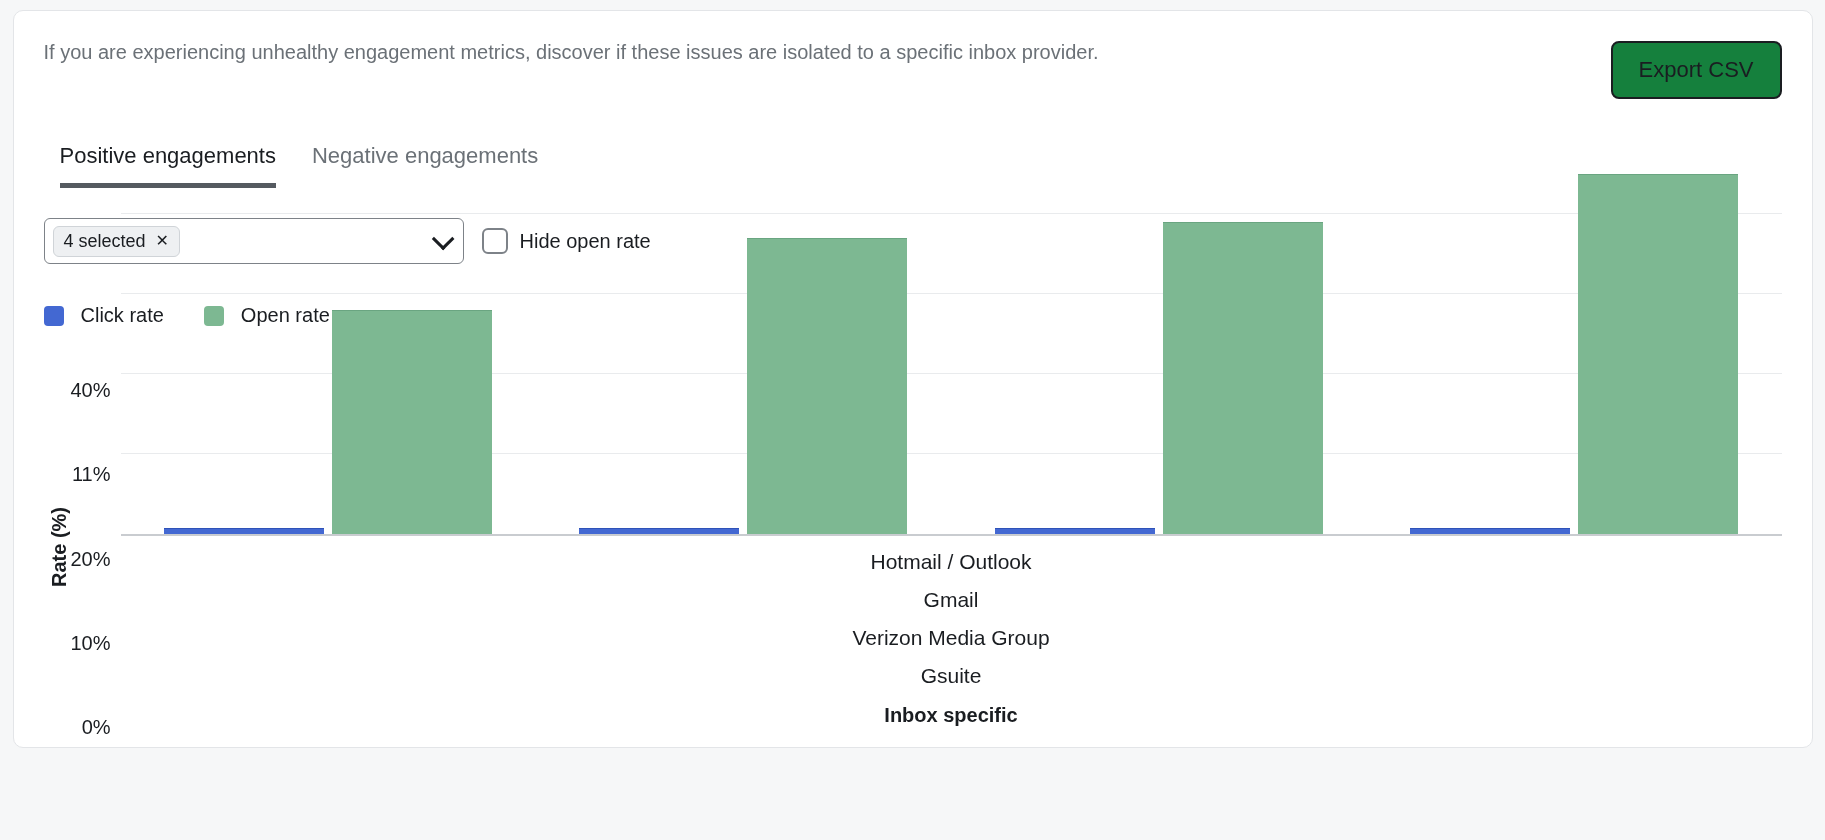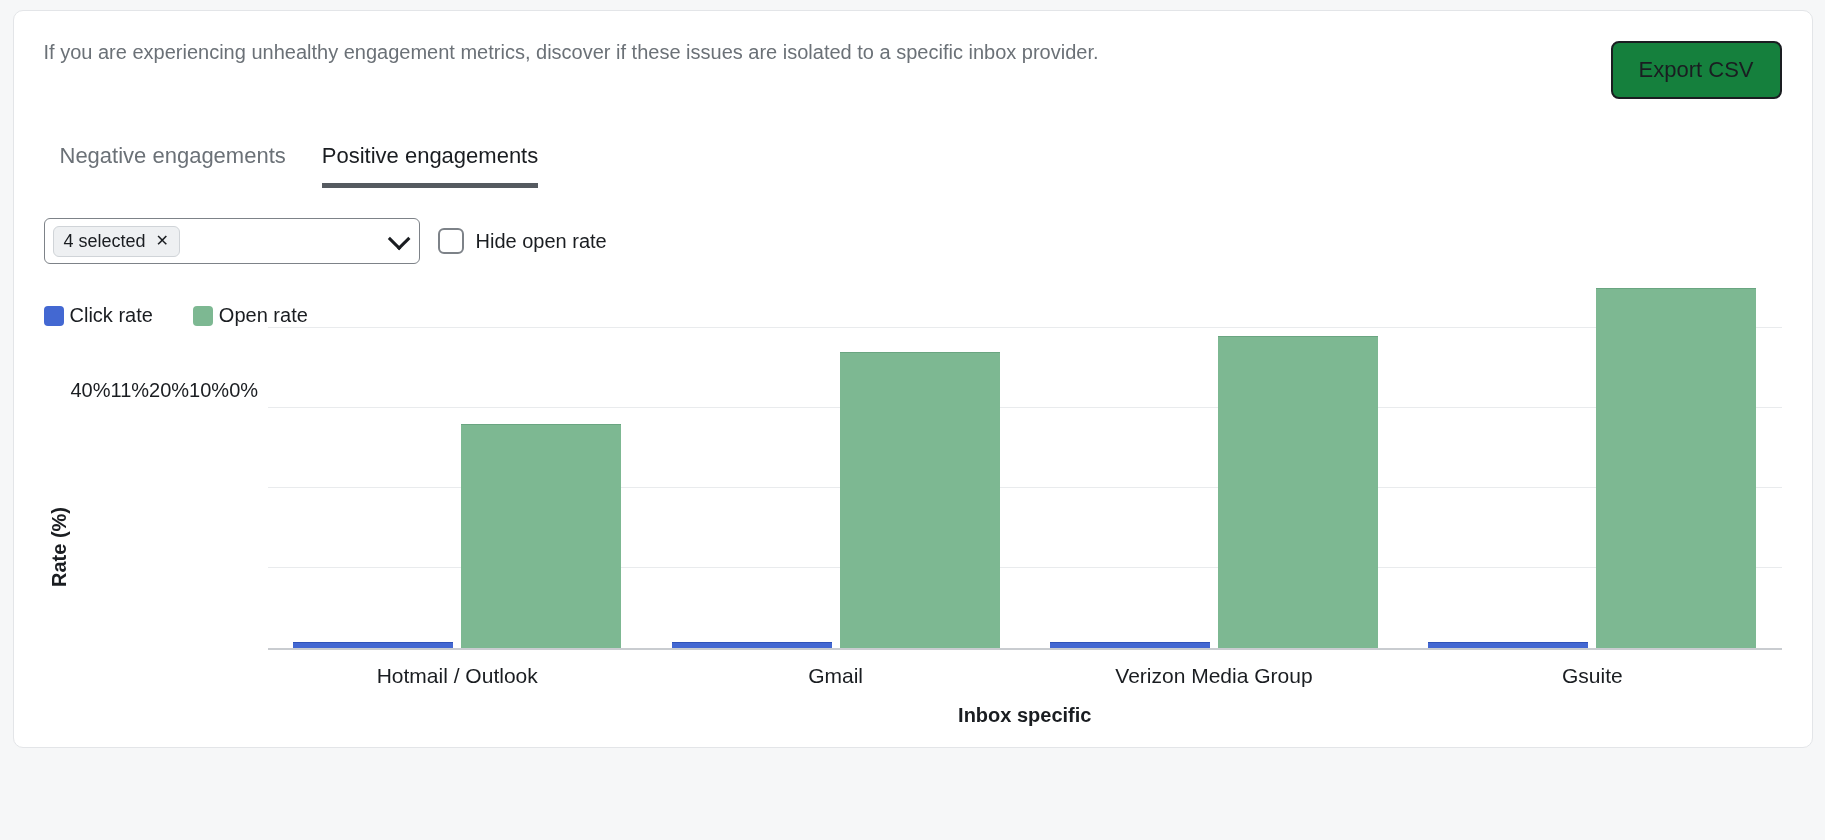--- a/index.html
+++ b/index.html
@@ -67,21 +67,21 @@
     display: flex;
     align-items: center;
     margin-top: 30px;
     gap: 18px;
     padding-left: 0;
   }
   .multi-select {
     display: flex;
     align-items: center;
     justify-content: space-between;
-    width: 376px;
+    width: 420px;
     height: 46px;
     border: 1px solid #7d8288;
     border-radius: 6px;
     padding: 0 14px 0 8px;
     cursor: pointer;
   }
   .chip {
     display: inline-flex;
     align-items: center;
     gap: 10px;
@@ -119,21 +119,21 @@
     font-size: 20px;
     color: #1a1d21;
   }
 
   .legend-row {
     display: flex;
     align-items: center;
     gap: 14px;
     margin-top: 40px;
   }
-  .legend-item { display: flex; align-items: center; gap: 6px; margin-right: 26px; justify-content: space-between; }
+  .legend-item { display: flex; align-items: center; gap: 17px; margin-right: 26px; justify-content: space-between; }
   .swatch { width: 20px; height: 20px; border-radius: 4px; }
   .swatch.blue { background: #4368d2; }
   .swatch.green { background: #7db892; }
   .legend-label { font-size: 20px; color: #1a1d21; }
 
   
   .chart-wrap {
     display: flex;
     margin-top: 40px;
     width: 100%;
@@ -142,23 +142,23 @@
     writing-mode: vertical-rl;
     transform: rotate(180deg);
     font-size: 20px;
     font-weight: 600;
     color: #1a1d21;
     align-self: center;
     padding: 0 4px 0 0;
   }
   .ytick-col {
     display: flex;
-    flex-direction: row;
+    flex-direction: column;
     justify-content: space-between;
-    align-items: flex-start;
+    align-items: flex-end;
     height: 360px;
     padding-right: 10px;
   }
   .ytick {
     font-size: 20px;
     color: #1a1d21;
     transform: translateY(50%);
   }
   .plot-area {
     position: relative;
@@ -188,20 +188,21 @@
   }
   .bar {
     width: 160px;
   }
   .bar.blue { background: #4368d2; border-top: 1px solid #2f52b8; }
   .bar.green { background: #7db892; border-top: 1px solid #6aa581; }
 
   .xticks-row {
     display: flex;
     margin-left: 0;
+    flex-direction: column;
   }
   .xtick {
     flex: 1;
     text-align: center;
     font-size: 21px;
     color: #1a1d21;
     padding-top: 14px;
   }
   .xaxis-title {
     text-align: center;
@@ -218,22 +219,22 @@
 <div class="panel">
 
   <div class="header-row">
     <div>
       <p class="subtitle">If you are experiencing unhealthy engagement metrics, discover if these issues are isolated to a specific inbox provider.</p>
     </div>
     <button class="export-btn">Export CSV</button>
   </div>
 
   <div class="tabs">
+    <div class="tab active">Positive engagements</div>
     <div class="tab">Negative engagements</div>
-    <div class="tab active">Positive engagements</div>
   </div>
 
   <div class="controls-row">
     <div class="multi-select">
       <span class="chip">
         <span>4 selected</span>
         <span class="x">✕</span>
       </span>
       <span class="chev-down"></span>
     </div>

